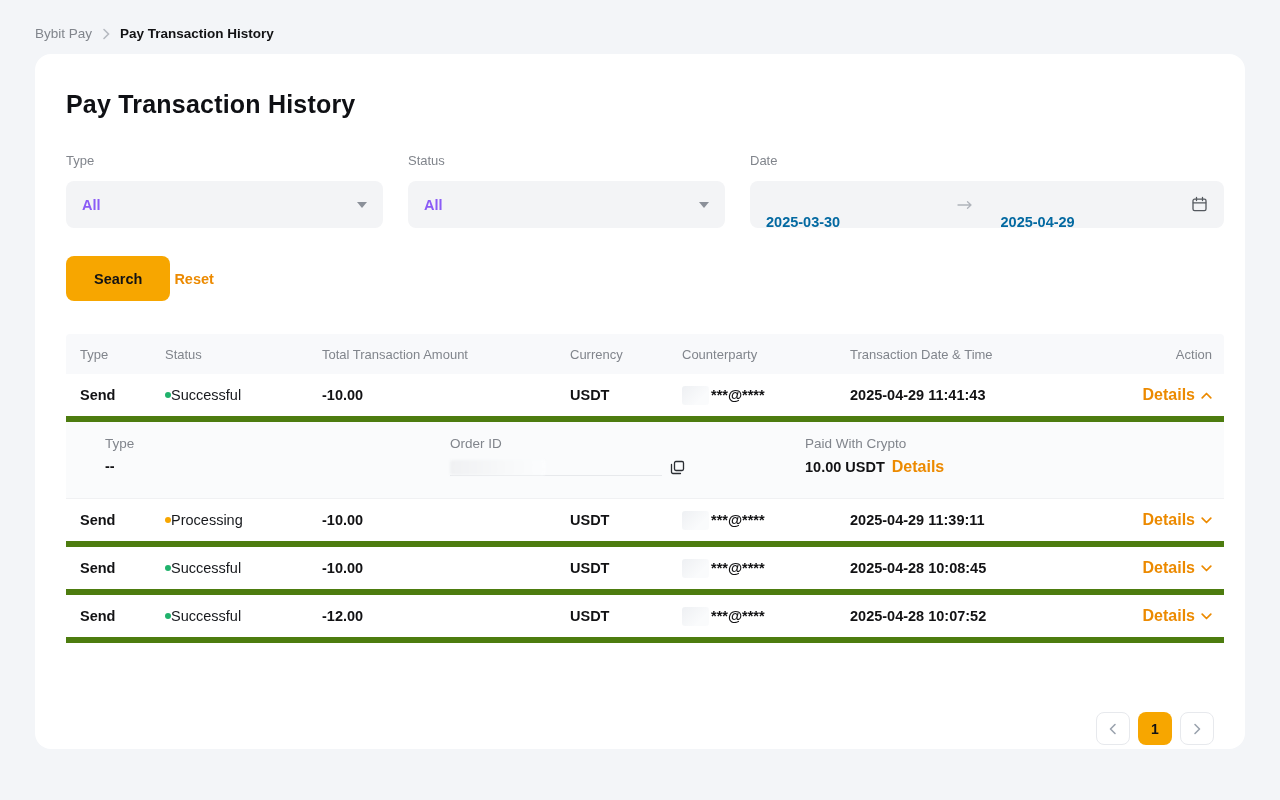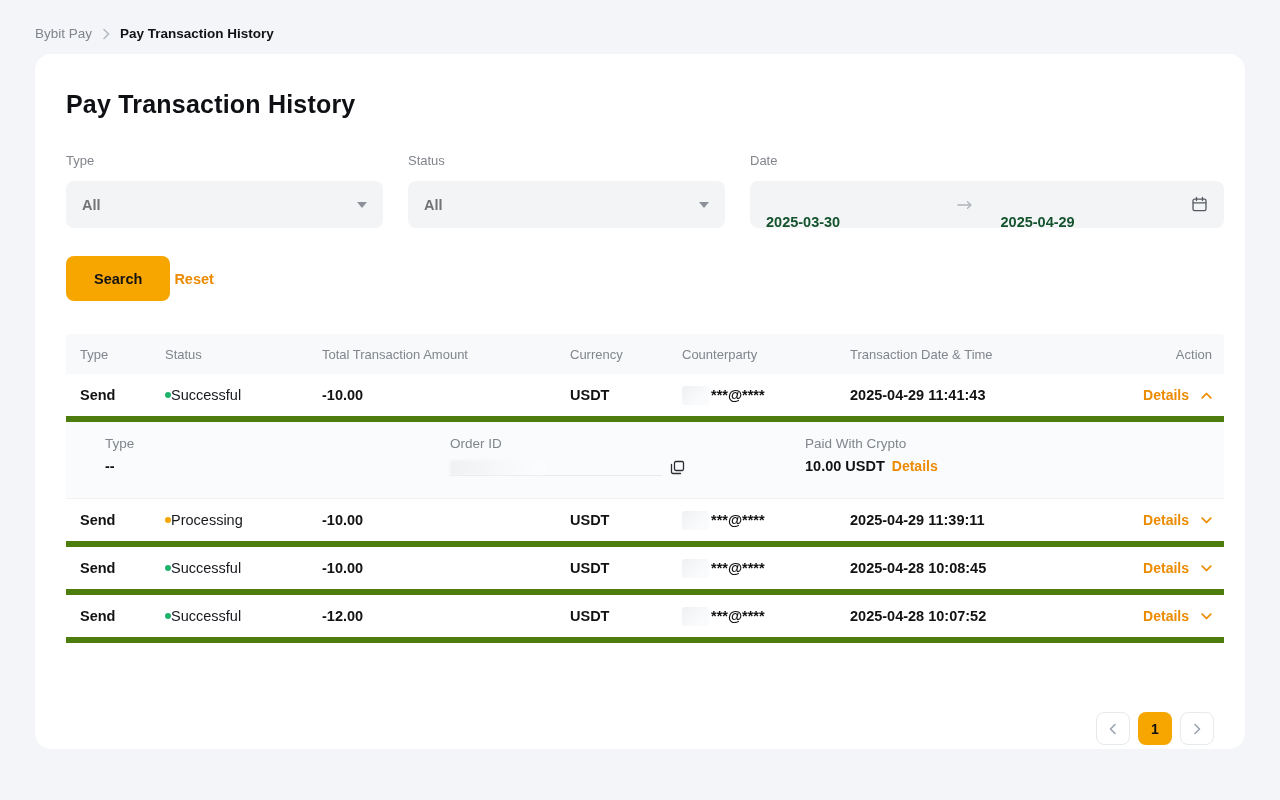--- a/index.html
+++ b/index.html
@@ -15,24 +15,24 @@
   
   .card { margin:0 35px; background:#ffffff; border-radius:16px; height:695px; padding:36px 31px 0 31px; position:relative; }
   .page-title { font-size:25px; font-weight:700; letter-spacing:.2px; margin-bottom:34px; color:#0f1014; }
 
   
   .filters { display:flex; gap:25px; margin-bottom:28px; }
   .filter-group { display:flex; flex-direction:column; }
   .filter-label { font-size:13px; color:#81858c; margin-bottom:13px; }
   .field { height:47px; background:#f3f4f6; border-radius:8px; display:flex; align-items:center; padding:0 16px; cursor:pointer; }
   .select-field { width:317px; justify-content:space-between; }
-  .select-value { font-size:14.5px; font-weight:700; color:#737373; }
+  .select-value { font-size:14.5px; font-weight:700; color:#8b5cf6; }
   .caret-down { width:0; height:0; border-left:5px solid transparent; border-right:5px solid transparent; border-top:6px solid #8b9099; }
   .date-field { width:474px; }
-  .date-start, .date-end { font-size:14.5px; font-weight:700; color:#14532d;margin-top:35px; }
+  .date-start, .date-end { font-size:14.5px; font-weight:700; color:#0369a1;margin-top:35px; }
   .date-start { flex:1; }
   .date-end { flex:1; padding-left:28px; }
   .range-arrow { color:#b0b4bb; display:flex; align-items:center; }
   .cal-icon { display:flex; align-items:center; color:#55595f; }
 
   
   .actions-row { display:flex; align-items:center; gap:4px; margin-bottom:33px; }
   .search-btn { background:#f7a600; border:none; border-radius:8px; height:45px; padding:0 28px; font-size:14.5px; font-weight:700; color:#121214; cursor:pointer; font-family:inherit; }
   .reset-link { color:#ec8a00; font-size:14.5px; font-weight:700; cursor:pointer; }
 
@@ -42,21 +42,21 @@
   .thead { height:40px; background:#f8f9fb; border-radius:4px 4px 0 0; }
   .th { font-size:13px; color:#81858c; font-weight:400; }
   .th-action { text-align:right; padding-right:12px; }
   .data-row { height:48px; border-bottom:6px solid #4d7c0f; background:#fff; }
   .td { font-size:14.5px; font-weight:700; color:#121214; }
   .td-status { display:flex; align-items:center; font-weight:500; font-size:14.5px; color:#17191d; }
   .status-dot { width:6px; height:6px; border-radius:50%; flex:0 0 auto; }
   .td-counterparty { display:flex; align-items:center; gap:2px; }
   .blur-box { width:27px; height:19px; border-radius:3px; background:linear-gradient(135deg,#eef0f3 0%,#fafbfc 70%); filter:blur(0.7px); }
   .td-action { text-align:right; padding-right:12px; }
-  .details-link { color:#ec8a00; font-size:14px; font-weight:700; cursor:pointer; display:inline-flex; align-items:center; gap:12px; }
+  .details-link { color:#ec8a00; font-size:16px; font-weight:700; cursor:pointer; display:inline-flex; align-items:center; gap:6px; }
   .chev { display:flex; align-items:center; }
   .chev.up { transform:rotate(180deg); }
 
   
   .detail-panel { background:#fafbfc; border-bottom:1px solid #f0f1f3; height:77px; display:grid; grid-template-columns:345px 355px 1fr; padding:14px 0 0 39px; }
   .detail-col .d-label { font-size:13.5px; color:#81858c; margin-bottom:7px; }
   .d-value { font-size:14.5px; font-weight:700; color:#121214; }
   .oid-row { display:flex; align-items:flex-end; gap:8px; }
   .oid-line { width:212px; height:18px; border-bottom:1px solid #e7e9ec; display:flex; align-items:flex-end; }
   .oid-blur { width:96px; height:15px; border-radius:3px; background:linear-gradient(90deg,#f0f1f3 0%,#f8f9fa 60%,#fcfdfe 100%); filter:blur(1px); }

